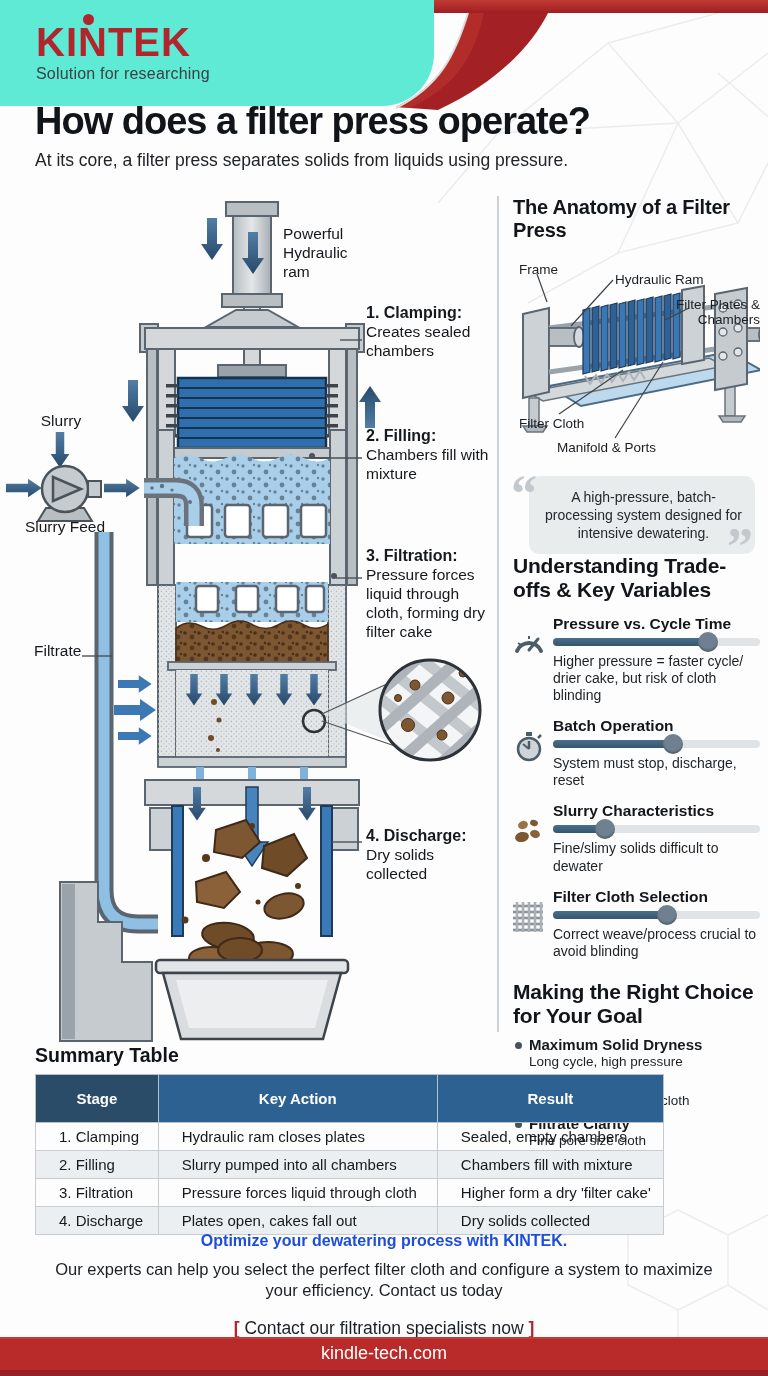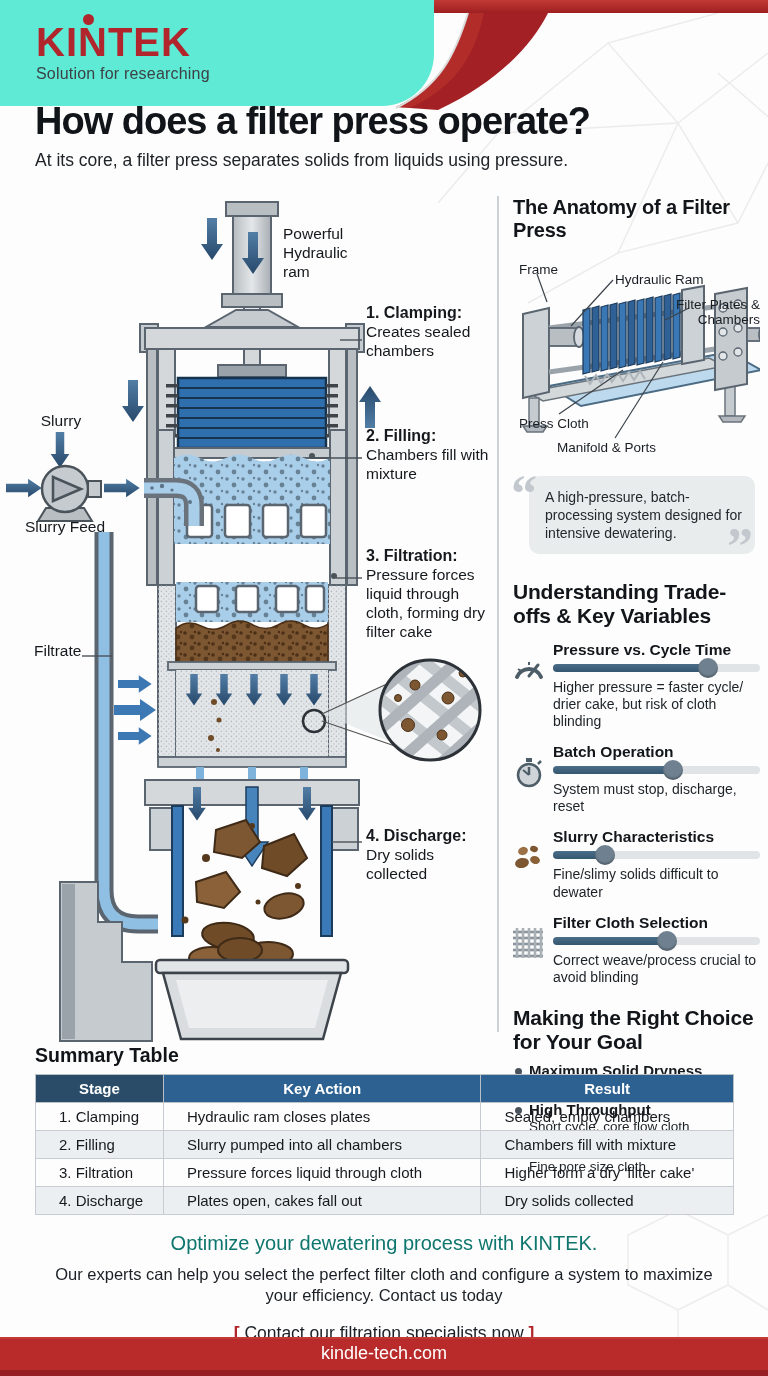--- a/index.html
+++ b/index.html
@@ -43,55 +43,55 @@
   .h2 { font-size:20px; font-weight:bold; color:#121519; line-height:1.14; letter-spacing:-0.2px; }
   .anatomy { position:relative; width:247px; height:212px; margin-top:8px; }
   .alabel { position:absolute; font-size:13.5px; color:#1a1e23; line-height:1.15; }
   .a-frame    { left:6px;   top:12px;  }
   .a-ram      { left:102px; top:22px;  }
   .a-plates   { right:0px;  top:47px;  text-align:right; }
   .a-cloth    { left:6px;   top:166px; }
   .a-manifold { left:44px;  top:190px; }
 
   .quote-box { position:relative; margin:14px 0 0 16px; width:226px; background:#e9eced; border-radius:10px;
-               padding:12px 13px 12px 16px; font-size:14px; line-height:1.3; color:#23282d; }
+               padding:12px 13px 12px 16px; font-size:14px; line-height:1.3; color:#23282d;text-align:center; }
   .quote-box::before { content:"\201C"; position:absolute; left:-18px; top:-16px; font-size:52px; color:#c2c8cd; font-weight:bold; font-family:"Liberation Serif",serif; }
   .quote-box::after  { content:"\201D"; position:absolute; right:2px; bottom:-26px; font-size:52px; color:#c2c8cd; font-weight:bold; font-family:"Liberation Serif",serif; }
 
-  .tradeoffs-title { margin-top:26px; font-size:21px; }
+  .tradeoffs-title { font-size:21px; }
   .titem { display:flex; margin-top:13px; }
   .titem .ticon { flex:0 0 40px; padding-top:14px; }
   .titem .tbody { flex:1; }
   .titem h3 { font-size:15.5px; font-weight:bold; color:#121519; margin-bottom:5px; }
   .slider { position:relative; width:100%; height:8px; border-radius:4px; background:#e0e4e7; margin:4px 0 7px 0; }
   .slider-fill { position:relative; height:8px; border-radius:4px; background:linear-gradient(#4b6e89,#35566f); }
   .knob { position:absolute; right:-10px; top:-6px; width:20px; height:20px; border-radius:50%;
           background:#6f8190; box-shadow:inset 0 -2px 2px rgba(0,0,0,.25); }
   .tdesc { font-size:14px; line-height:1.22; color:#1c2126; }
 
   .choices-title { margin-top:20px; font-size:21px; }
   .choices { margin-top:8px; list-style:none; }
   .choices li { position:relative; padding-left:16px; margin-bottom:6px; }
   .choices li::before { content:""; position:absolute; left:2px; top:6px; width:7px; height:7px; border-radius:50%; background:#49525b; }
   .choices b { font-size:15px; }
   .choices .cdesc { font-size:13.5px; color:#1c2126; line-height:1.15; }
 
   
-  .summary { position:absolute; left:35px; top:1044px; width:699px; }
+  .summary { position:absolute; left:35px; top:1044px; width:629px; }
   .summary h3 { font-size:19.5px; font-weight:bold; color:#111418; margin-bottom:7px; }
   table.sum { width:100%; border-collapse:collapse; font-size:15px; }
-  table.sum th { color:#fff; font-weight:bold; text-align:center; padding:5px 6px; border:1px solid #b9c0c6; background:#2d6191; }
+  table.sum th { color:#fff; font-weight:bold; text-align:center; padding:15px 6px; border:1px solid #b9c0c6; background:#2d6191; }
   table.sum th.first { background:#2a4c68; }
   table.sum td { padding:5px 6px 5px 23px; border:1px solid #c6ccd1; color:#1b2averted026; }
   table.sum tr:nth-child(even) td { background:#eceff1; }
   col.c1 { width:128px; } col.c2 { width:318px; } col.c3 { width:253px; }
 
   
   .cta { position:absolute; left:0; top:1232px; width:768px; text-align:center; }
-  .cta h4 { font-size:20px; font-weight:normal; color:#0f766e; }
+  .cta h4 { font-size:16px; font-weight:bold; color:#1d4ed8; }
   .cta p { width:660px; margin:9px auto 0; font-size:16.5px; line-height:1.3; color:#1b2026; }
   .cta-link { display:inline-block; margin-top:16px; font-size:17.5px; color:#1b2026; cursor:pointer; }
   .cta-link .br { color:#b0262c; font-weight:bold; }
   .footer { position:absolute; left:0; top:1337px; width:768px; height:33px; background:linear-gradient(#c23a35 0 2px,#b92a2a 2px 100%); 
             color:#fff; text-align:center; font-size:18px; line-height:33px; }
   .footer-strip { position:absolute; left:0; top:1370px; width:768px; height:6px; background:#951f22; }
 </style>
 </head>
 <body>
 
@@ -435,21 +435,21 @@
           <line x1="24" y1="24" x2="34" y2="52"></line>
           <line x1="100" y1="30" x2="58" y2="76"></line>
           <line x1="176" y1="58" x2="152" y2="70"></line>
           <line x1="46" y1="164" x2="110" y2="120"></line>
           <line x1="102" y1="188" x2="150" y2="112"></line>
         </g>
       </svg>
       <div class="alabel a-frame">Frame</div>
       <div class="alabel a-ram">Hydraulic Ram</div>
       <div class="alabel a-plates" style="width:92px">Filter Plates &amp; Chambers</div>
-      <div class="alabel a-cloth">Press Cloth</div>
+      <div class="alabel a-cloth">Filter Cloth</div>
       <div class="alabel a-manifold">Manifold &amp; Ports</div>
     </div>
 
     <div class="quote-box">
       <span>A high-pressure, batch-processing system designed for intensive dewatering.</span>
     </div>
 
     <div class="h2 tradeoffs-title">Understanding Trade-offs &amp; Key Variables</div>
 
     <div class="titem">

